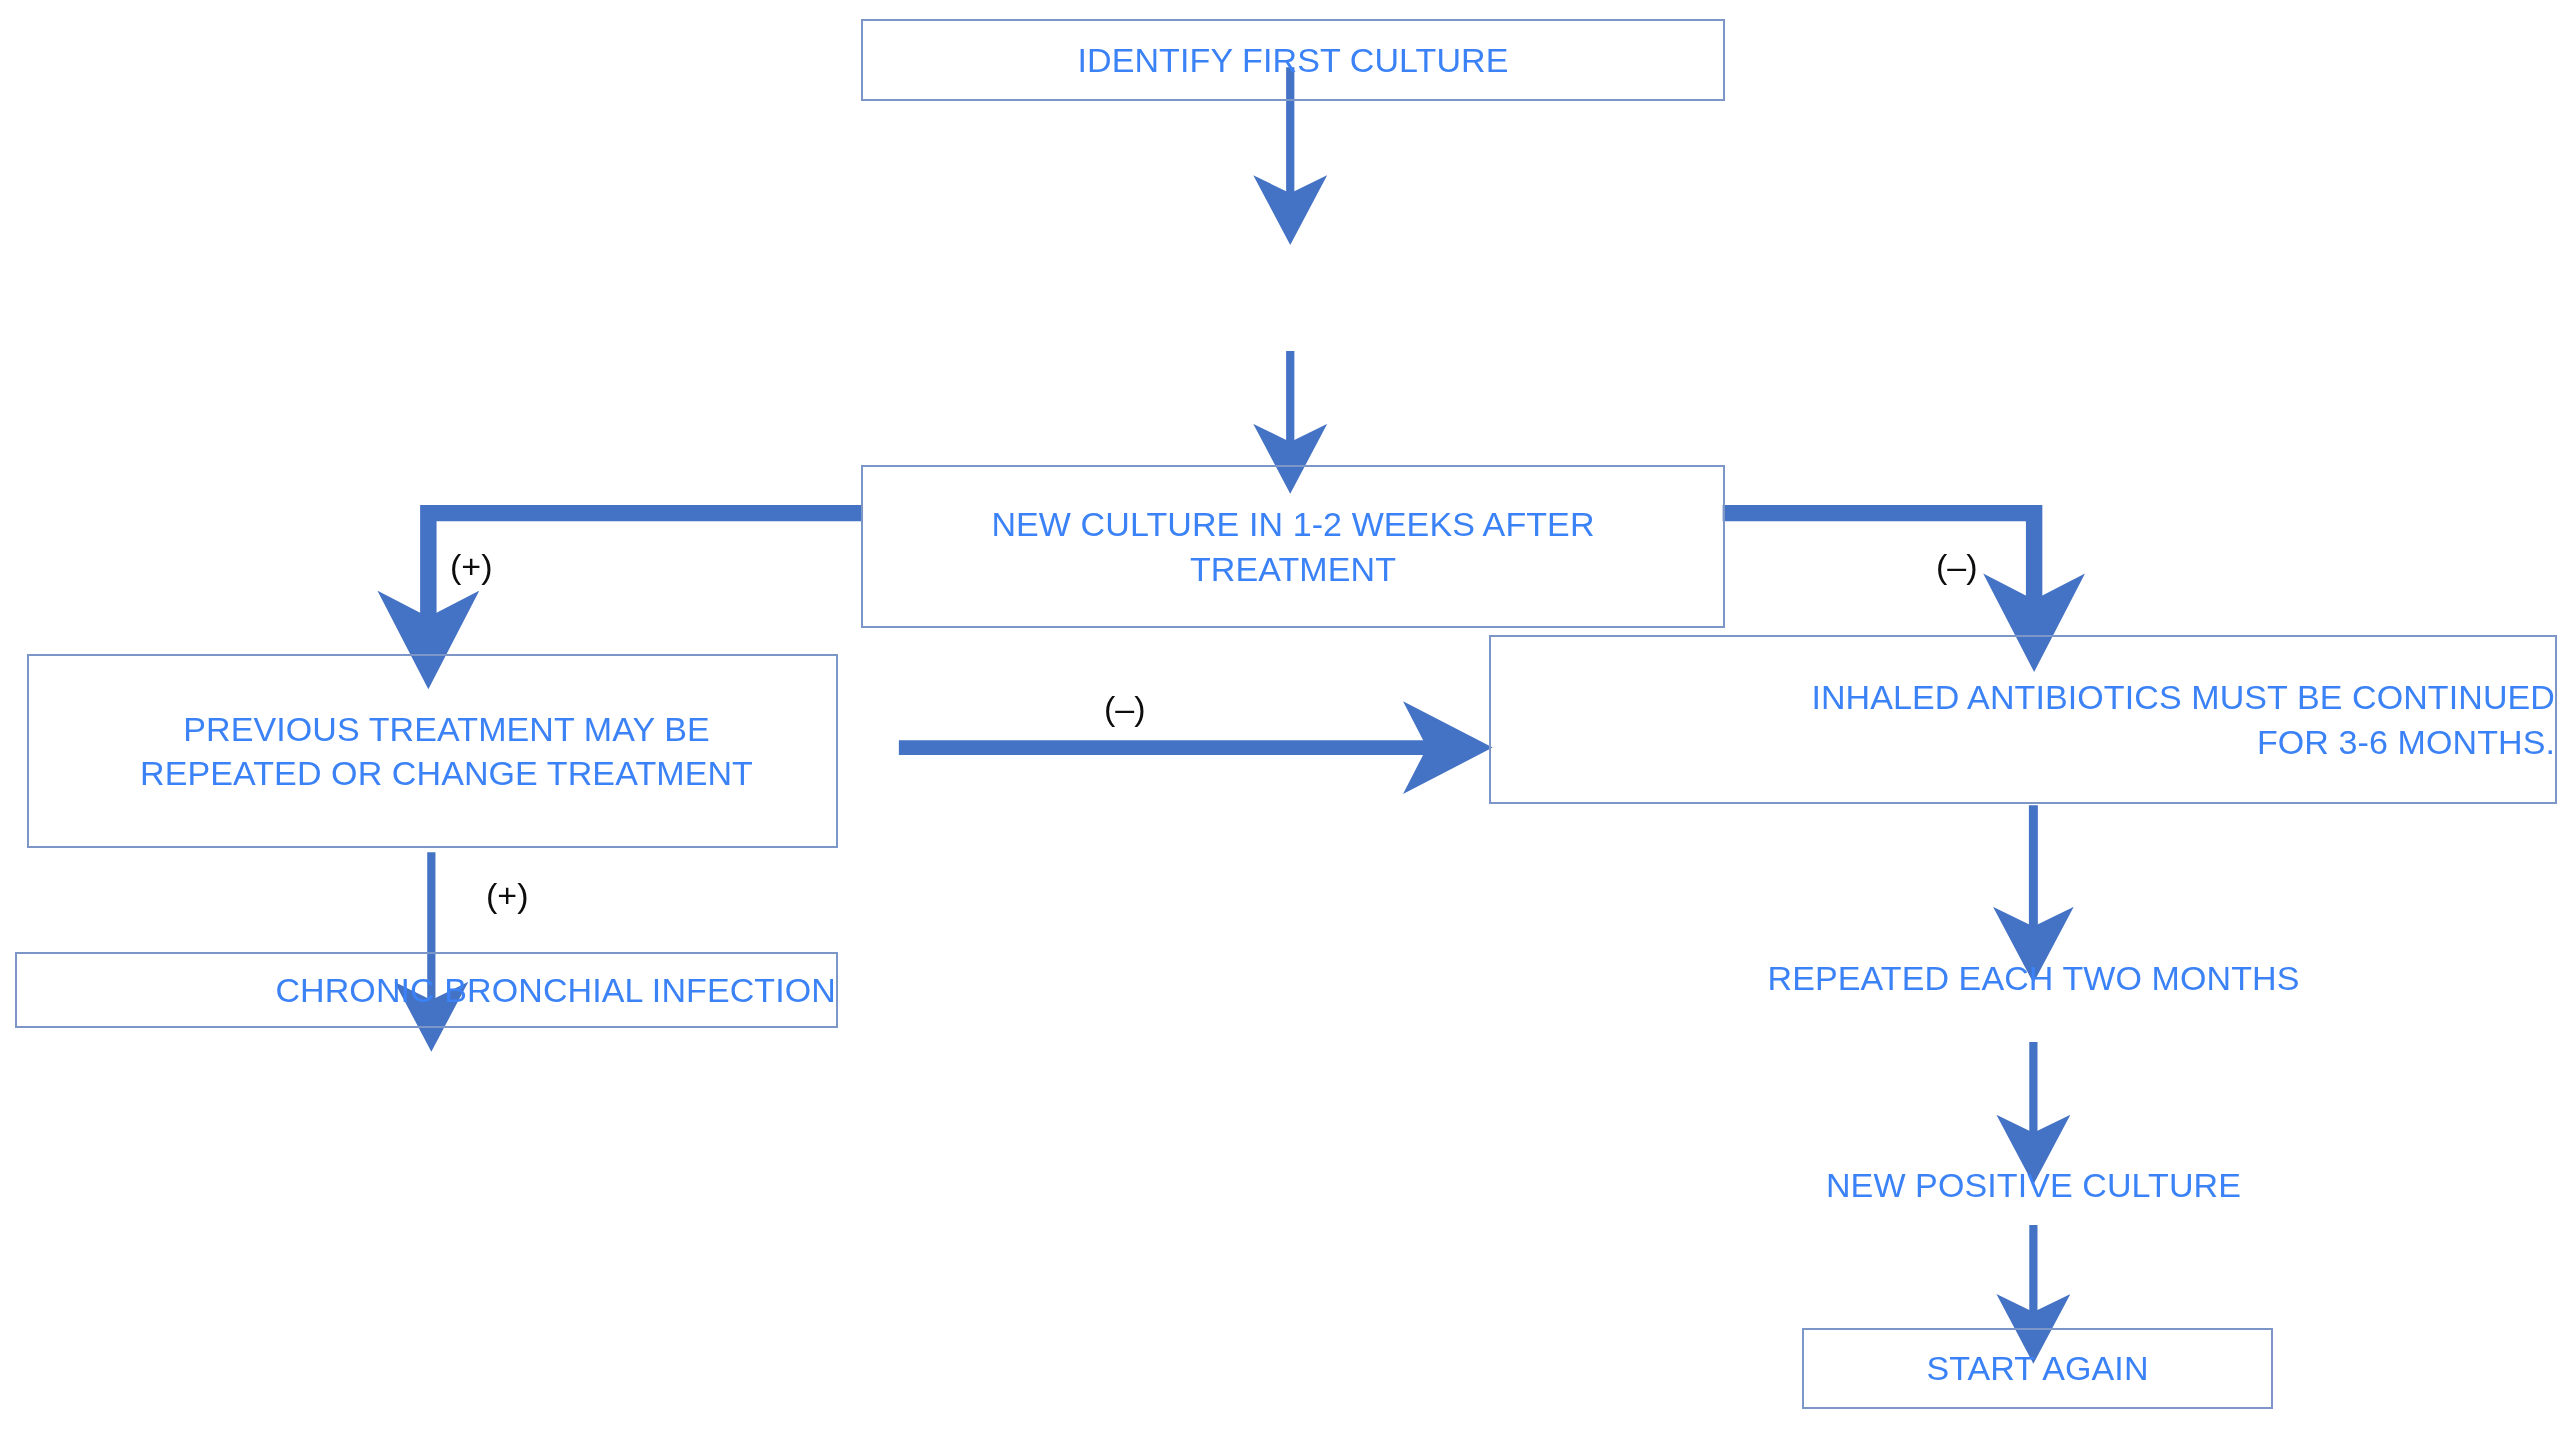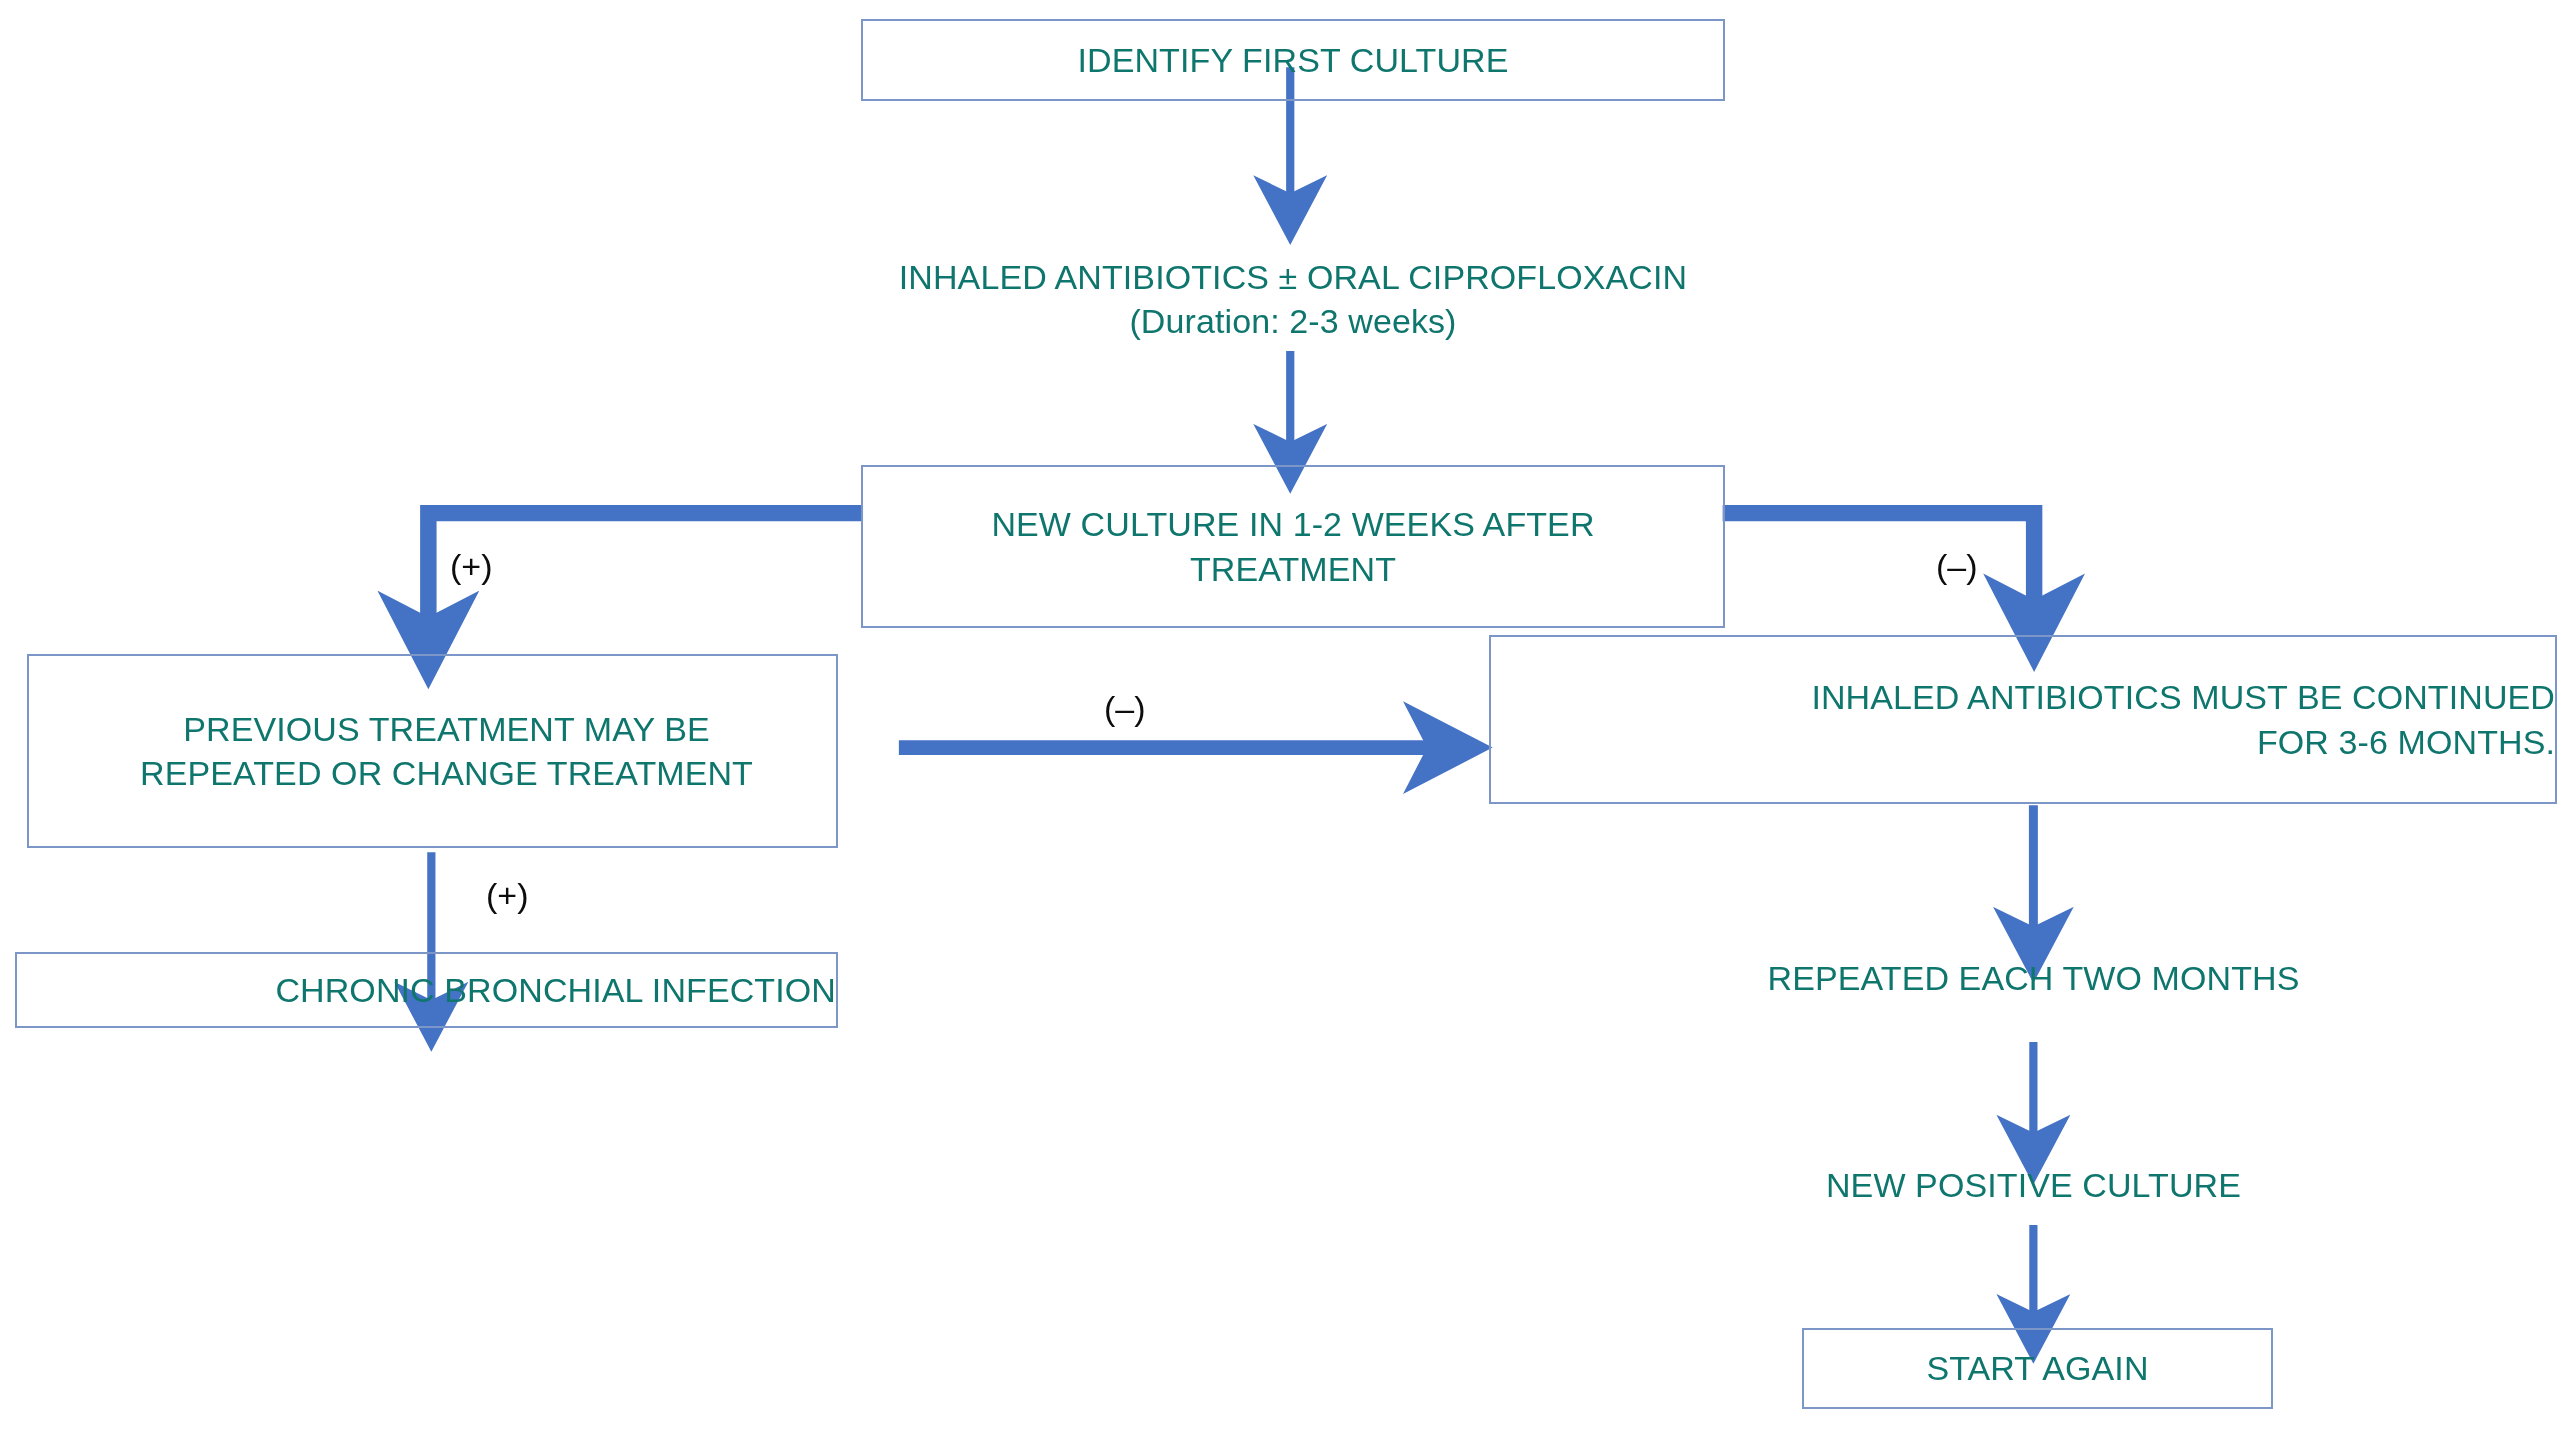--- a/index.html
+++ b/index.html
@@ -29,21 +29,21 @@
     box-sizing: border-box;
     display: flex;
     align-items: center;
     background: transparent;
   }
   .node.boxed {
     border: 2.2px solid #7C96C8;
   }
   .node .node-text {
     width: 100%;
-    color: #0f766e;
+    color: #3b82f6;
     font-size: 34px;
     line-height: 1.30;
     letter-spacing: 0.1px;
     white-space: pre-line;
   }
   .node.center .node-text { text-align: center; }
   .node.left   .node-text { text-align: right; }
   .node.left   .node-text { padding-left: 21px; }
 
   .edge-label {
@@ -85,24 +85,20 @@
 
     <line x1="2722" y1="1395" x2="2722" y2="1530" stroke="#4472C4" stroke-width="11" marker-end="url(#ah-thin)"></line>
 
     <line x1="2722" y1="1640" x2="2722" y2="1770" stroke="#4472C4" stroke-width="11" marker-end="url(#ah-thin)"></line>
   </svg>
 
   <div class="node boxed center" style="left:861px; top:18.7px; width:864px; height:82px;">
     <div class="node-text">IDENTIFY FIRST CULTURE</div>
   </div>
 
-  <div class="node center" style="left:755px; top:243px; width:1076px; height:112px;">
-    <div class="node-text">INHALED ANTIBIOTICS ± ORAL CIPROFLOXACIN
-(Duration: 2-3 weeks)</div>
-  </div>
 
   <div class="node boxed center" style="left:861px; top:465px; width:864px; height:163px;">
     <div class="node-text">NEW CULTURE IN 1-2 WEEKS AFTER
 TREATMENT</div>
   </div>
 
   <div class="node boxed center" style="left:27px; top:654px; width:811px; height:194px;padding-left:28px;">
     <div class="node-text">PREVIOUS TREATMENT MAY BE
 REPEATED OR CHANGE TREATMENT</div>
   </div>

